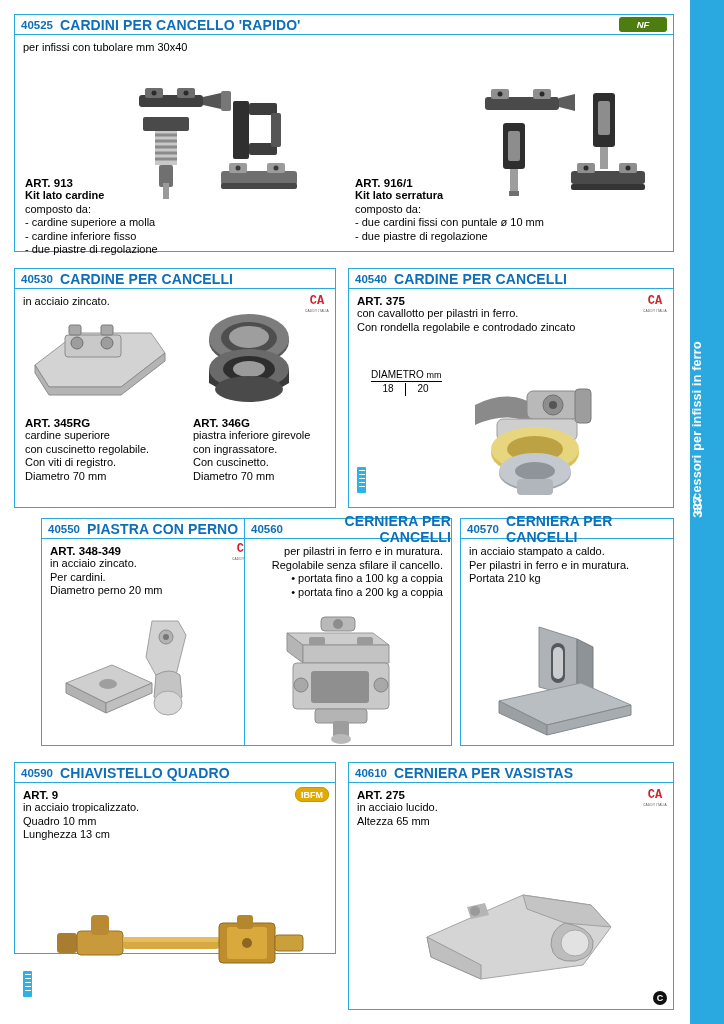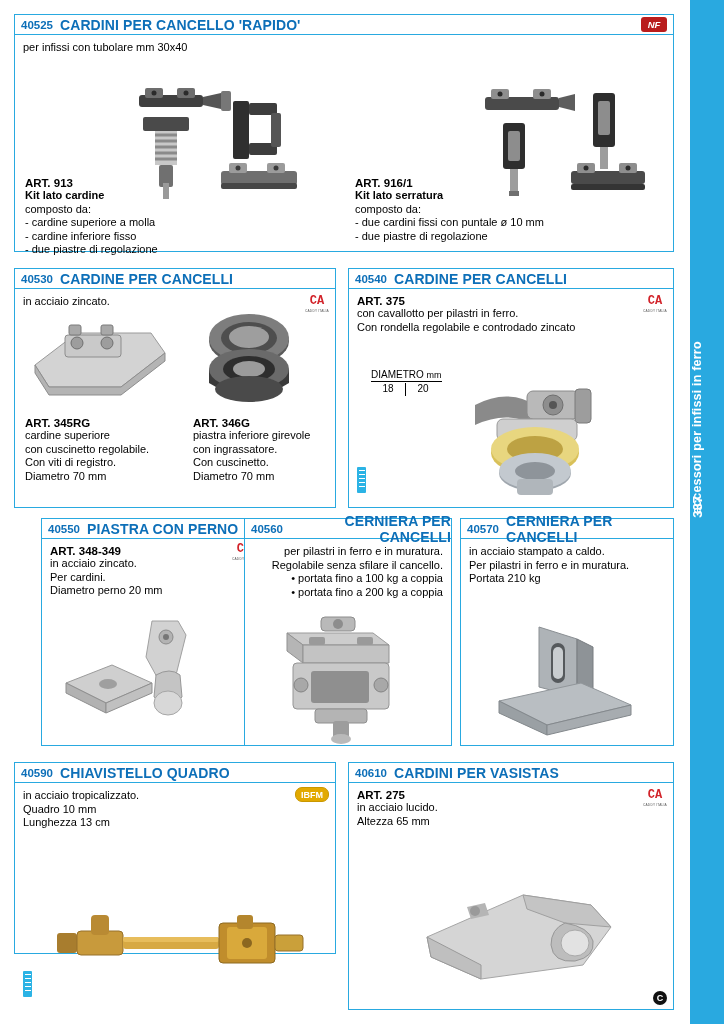--- a/index.html
+++ b/index.html
@@ -85,23 +85,23 @@
     height: calc(100% - 20px);
   }
   .txt { font-size: 11px; line-height: 13.5px; }
   .bold { font-weight: bold; }
   .art { font-weight: bold; font-size: 11.5px; }
   .small { font-size: 9px; }
 
   
   .nf-logo {
     position: absolute;
-    width: 26px; height: 15px;
+    width: 48px; height: 15px;
     border-radius: 3px;
-    background: #b91c1c;
+    background: #4d7c0f;
     color: #fff;
     font-weight: bold;
     font-size: 9.5px;
     display: flex; align-items: center; justify-content: center;
     font-style: italic;
   }
   .ca-logo {
     position: absolute;
     width: 24px; height: 26px;
     text-align: center;
@@ -481,20 +481,21 @@
     </div>
   </div>
 </div>
 
 <div class="panel" style="left:14px; top:762px; width:322px; height:192px;">
   <div class="panel-head">
     <span class="code">40590</span>
     <span class="head-title">CHIAVISTELLO QUADRO</span>
   </div>
   <div class="panel-body">
+    <div class="art">ART. 9</div>
     <div class="txt">in acciaio tropicalizzato.</div>
     <div class="txt">Quadro 10 mm</div>
     <div class="txt">Lunghezza 13 cm</div>
 
     <div class="ibfm-logo" style="right:6px; top:4px;">IBFM</div>
 
     <div class="ill" style="left:36px; top:110px;">
       <svg width="260" height="90" viewBox="0 0 260 90">
         <rect x="6" y="40" width="20" height="20" rx="3" fill="#a87d2e"></rect>
         <rect x="26" y="38" width="46" height="24" rx="4" fill="#c89a3c" stroke="#96712a"></rect>
@@ -509,21 +510,21 @@
       </svg>
     </div>
 
     <div class="blue-chip" style="left:8px; top:188px;"></div>
   </div>
 </div>
 
 <div class="panel" style="left:348px; top:762px; width:326px; height:248px;">
   <div class="panel-head">
     <span class="code">40610</span>
-    <span class="head-title">CARDINI PER VASISTAS</span>
+    <span class="head-title">CERNIERA PER VASISTAS</span>
   </div>
   <div class="panel-body">
     <div class="art">ART. 275</div>
     <div class="txt">in acciaio lucido.</div>
     <div class="txt">Altezza 65 mm</div>
 
     <div class="ca-logo" style="right:6px; top:4px;">
       <div class="ca-mark">CA</div>
       <div class="ca-sub">CADDY ITALIA</div>
     </div>

